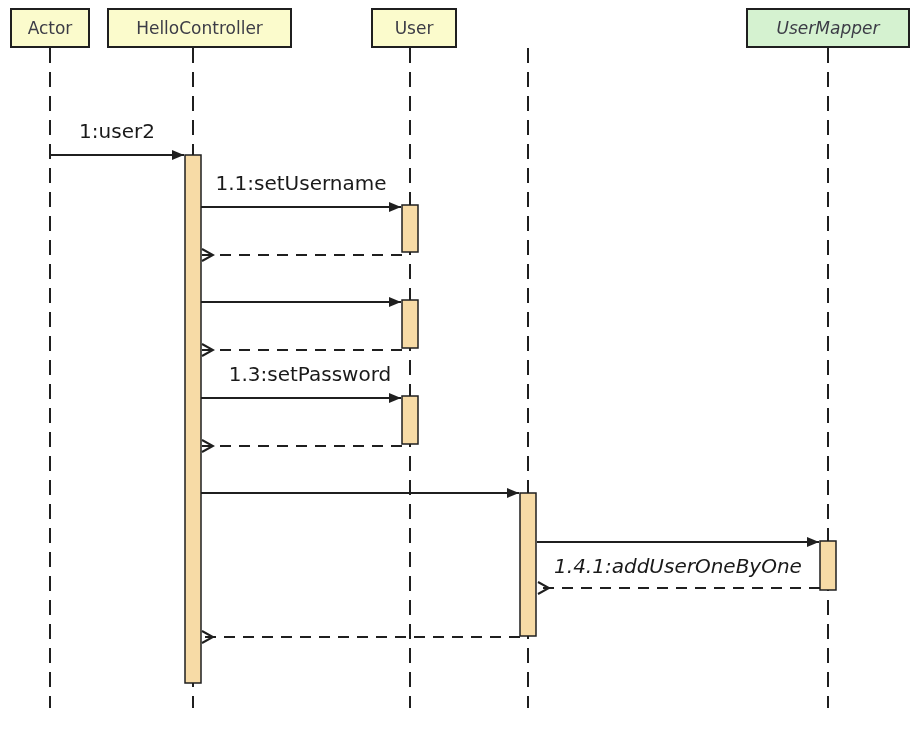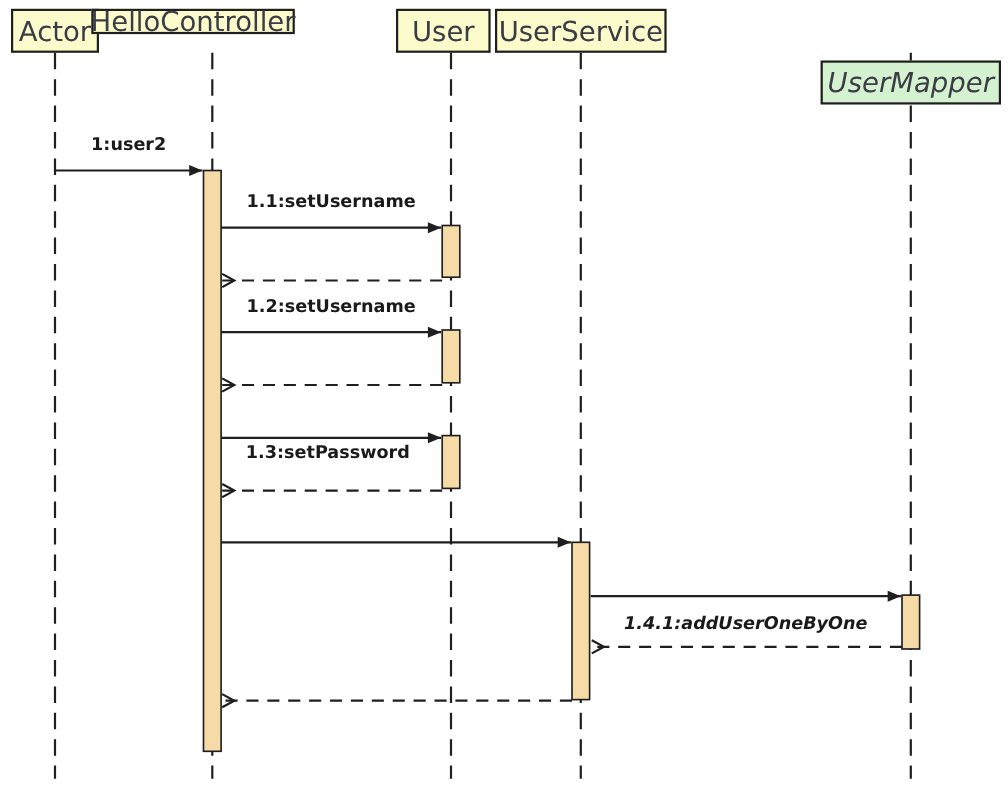--- a/index.html
+++ b/index.html
@@ -14,34 +14,33 @@
   #diagram-svg { position: absolute; left: 0; top: 0; }
   .participant {
     position: absolute;
     box-sizing: border-box;
     border: 2px solid #1f1f1f;
     background: #fbfbcc;
     color: #3c3c46;
     display: flex;
     align-items: center;
     justify-content: center;
-    font-size: 25px;
+    font-size: 17px;
     white-space: nowrap;
   }
   .participant.interface {
     background: #d5f2d0;
     font-style: italic;
   }
   .msg-label {
     position: absolute;
     transform: translate(-50%, -50%);
-    font-size: 16px;
+    font-size: 20px;
     color: #1a1a1a;
     white-space: nowrap;
-    font-weight: bold;
   }
   .msg-label.italic { font-style: italic; margin-top: 48px; }
   .lifeline { stroke: #1f1f1f; stroke-width: 2; stroke-dasharray: 15,9; }
   .activation { fill: #f7dba6; stroke: #1f1f1f; stroke-width: 1.5; }
   .msg-line { stroke: #1f1f1f; stroke-width: 2; fill: none; }
   .msg-line.return { stroke-dasharray: 11,8; }
 </style>
 </head>
 <body>
 
@@ -80,24 +79,22 @@
         <line x1="201" y1="398" x2="401" y2="398" class="msg-line call" marker-end="url(#arrow-filled)"></line>
         <line x1="402" y1="446" x2="202" y2="446" class="msg-line return" marker-end="url(#arrow-open)"></line>
         <line x1="201" y1="493" x2="519" y2="493" class="msg-line call" marker-end="url(#arrow-filled)"></line>
         <line x1="537" y1="542" x2="819" y2="542" class="msg-line call" marker-end="url(#arrow-filled)"></line>
         <line x1="820" y1="588" x2="538" y2="588" class="msg-line return" marker-end="url(#arrow-open)"></line>
         <line x1="520" y1="637" x2="202" y2="637" class="msg-line return" marker-end="url(#arrow-open)"></line>
       </g>
   </svg>
 
   <div class="participant" style="left: 10px; top: 8px; width: 80px; height: 40px;">Actor</div>
-  <div class="participant" style="left: 83px; top: 8px; width: 185px; height: 23px;">HelloController</div>
-  <div class="participant" style="left: 360px; top: 8px; width: 86px; height: 40px;">User</div>
-  <div class="participant" style="left: 450px; top: 8px; width: 156px; height: 40px;">UserService</div>
-  <div class="participant interface" style="left: 746px; top: 8px; width: 164px; height: 40px; margin-top: 47px;">UserMapper</div>
+  <div class="participant" style="left: 107px; top: 8px; width: 185px; height: 40px;">HelloController</div>
+  <div class="participant" style="left: 371px; top: 8px; width: 86px; height: 40px;">User</div>
+  <div class="participant interface" style="left: 746px; top: 8px; width: 164px; height: 40px;">UserMapper</div>
 
   <div class="msg-label" style="left: 117px; top: 131px;">1:user2</div>
   <div class="msg-label" style="left: 301px; top: 183px;">1.1:setUsername</div>
-  <div class="msg-label" style="left: 301px; top: 278px;">1.2:setUsername</div>
-  <div class="msg-label" style="left: 298px; top: 374px; margin-top: 37px;">1.3:setPassword</div>
+  <div class="msg-label" style="left: 310px; top: 374px;">1.3:setPassword</div>
   <div class="msg-label italic" style="left: 678px; top: 518px;">1.4.1:addUserOneByOne</div>
 
 </div>
 
 </body></html>

